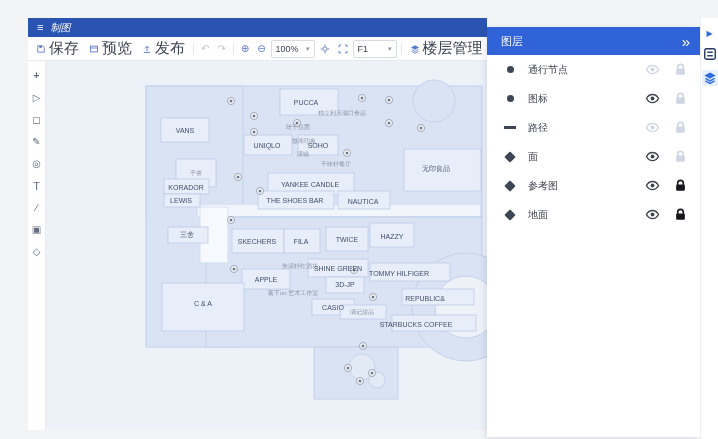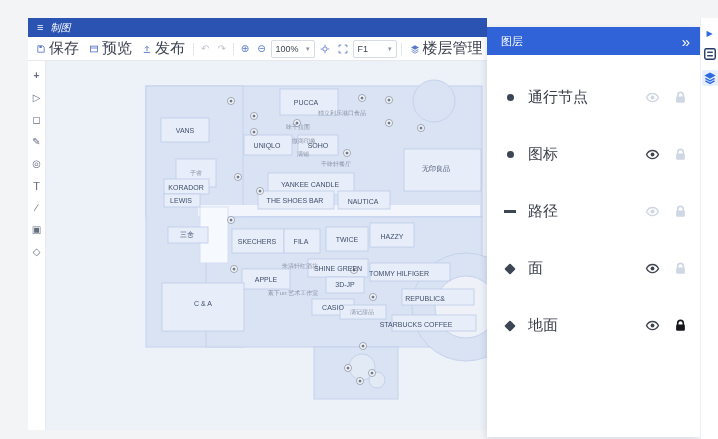--- a/index.html
+++ b/index.html
@@ -42,22 +42,22 @@
   .map-marker{position:absolute;width:8px;height:8px;border:1px solid #9aa3b5;border-radius:50%;
     background:#fdfdfe;transform:translate(-50%,-50%);z-index:2;box-sizing:border-box;}
   .map-marker::after{content:'';position:absolute;left:50%;top:50%;width:3px;height:3px;
     background:#707a8e;border-radius:50%;transform:translate(-50%,-50%);}
   
   .layers-panel{position:absolute;left:487px;top:27px;width:213px;height:410px;background:#fff;
     box-shadow:-2px 2px 6px rgba(40,60,110,.12);z-index:10;}
   .lp-header{height:28px;background:#3063d8;color:#fff;display:flex;align-items:center;
     justify-content:space-between;padding:0 12px 0 14px;font-size:11px;}
   .lp-chev{font-size:15px;cursor:pointer;letter-spacing:-2px;line-height:1;}
-  .layer-row{height:29px;display:flex;align-items:center;padding:8px 12px 0 16px;font-size:15px;
-    color:#3a3f4a;cursor:pointer;margin-top:20px;}
+  .layer-row{height:29px;display:flex;align-items:center;padding:0 12px 0 16px;font-size:10px;
+    color:#3a3f4a;cursor:pointer;}
   .sym{width:14px;margin-right:11px;display:flex;align-items:center;justify-content:center;flex:none;}
   .sym-circle::before{content:'';width:7px;height:7px;border-radius:50%;background:#3c4654;}
   .sym-line::before{content:'';width:12px;height:3px;background:#3c4654;}
   .sym-diamond::before{content:'';width:8px;height:8px;background:#3c4654;transform:rotate(45deg);border-radius:1px;}
   .row-icons{margin-left:auto;display:flex;align-items:center;gap:13px;}
   .ic{width:15px;height:15px;cursor:pointer;}
   .ic-dim{color:#cfd6e4;}
   .ic-on{color:#40454f;}
   .ic-lock{color:#16181d;}
   
@@ -323,20 +323,38 @@
             <circle cx="12" cy="12" r="3.1" fill="currentColor"></circle>
           </svg>
       <svg class="ic lock ic-dim" viewBox="0 0 24 24">
             <path d="M7.5 11V8.2a4.5 4.5 0 0 1 9 0V11" fill="none" stroke="currentColor" stroke-width="2.6"></path>
             <rect x="5" y="10.5" width="14" height="10" rx="2" fill="currentColor"></rect>
           </svg>
     </span>
   </div>
       <div class="layer-row">
     <span class="sym sym-diamond"></span>
+    <span class="lbl">参考图</span>
+    <span class="row-icons">
+      <svg class="ic extra ic-on" viewBox="0 0 24 24" style="visibility: hidden;">
+            <rect x="7" y="3" width="14" height="14" rx="2" fill="currentColor"></rect>
+            <rect x="3" y="7" width="13" height="13" rx="2" fill="#fff" stroke="currentColor" stroke-width="2.4"></rect>
+          </svg>
+      <svg class="ic eye ic-on" viewBox="0 0 24 24">
+            <path d="M12 5.5C5.6 5.5 2.4 12 2.4 12s3.2 6.5 9.6 6.5 9.6-6.5 9.6-6.5S18.4 5.5 12 5.5z" fill="none" stroke="currentColor" stroke-width="2.2"></path>
+            <circle cx="12" cy="12" r="3.1" fill="currentColor"></circle>
+          </svg>
+      <svg class="ic lock ic-lock" viewBox="0 0 24 24">
+            <path d="M7.5 11V8.2a4.5 4.5 0 0 1 9 0V11" fill="none" stroke="currentColor" stroke-width="2.6"></path>
+            <rect x="5" y="10.5" width="14" height="10" rx="2" fill="currentColor"></rect>
+          </svg>
+    </span>
+  </div>
+      <div class="layer-row">
+    <span class="sym sym-diamond"></span>
     <span class="lbl">地面</span>
     <span class="row-icons">
       <svg class="ic extra ic-on" viewBox="0 0 24 24" style="visibility: hidden;">
             <rect x="7" y="3" width="14" height="14" rx="2" fill="currentColor"></rect>
             <rect x="3" y="7" width="13" height="13" rx="2" fill="#fff" stroke="currentColor" stroke-width="2.4"></rect>
           </svg>
       <svg class="ic eye ic-on" viewBox="0 0 24 24">
             <path d="M12 5.5C5.6 5.5 2.4 12 2.4 12s3.2 6.5 9.6 6.5 9.6-6.5 9.6-6.5S18.4 5.5 12 5.5z" fill="none" stroke="currentColor" stroke-width="2.2"></path>
             <circle cx="12" cy="12" r="3.1" fill="currentColor"></circle>
           </svg>

